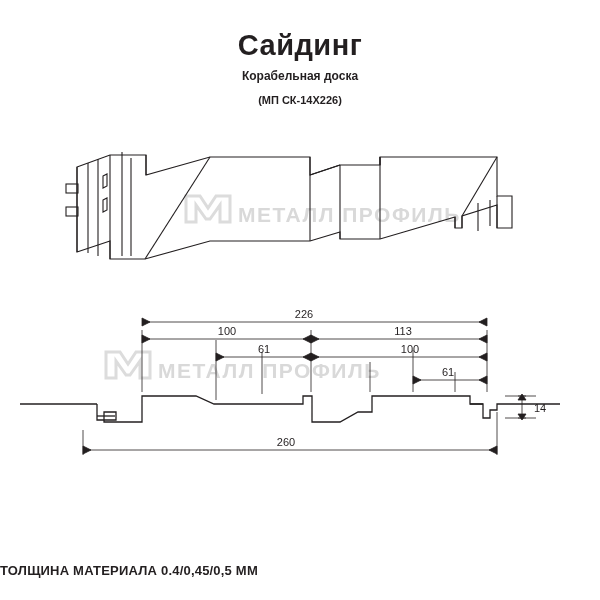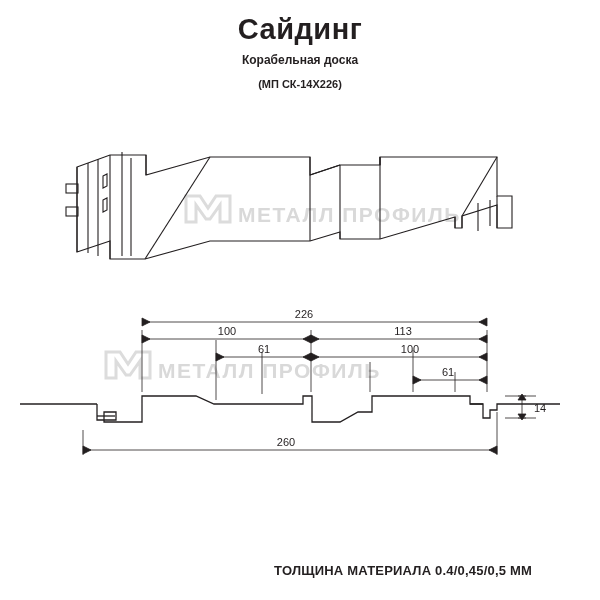--- a/index.html
+++ b/index.html
@@ -16,21 +16,21 @@
     overflow: hidden;
   }
   .page {
     position: relative;
     width: 600px;
     height: 600px;
   }
   .header {
     position: absolute;
     left: 0;
-    top: 12px;
+    top: 28px;
     width: 600px;
     text-align: center;
   }
   .title {
     font-size: 29px;
     font-weight: bold;
     letter-spacing: 0.5px;
     line-height: 34px;
     margin: 0;
   }
@@ -44,21 +44,21 @@
     font-size: 11px;
     font-weight: bold;
     line-height: 18px;
     margin: 5px 0 0 0;
   }
   .footer {
     position: absolute;
     left: 0;
     top: 563px;
     width: 532px;
-    text-align: right;
+    text-align: left;
     font-size: 13px;
     font-weight: bold;
     letter-spacing: 0.2px;
   }
   .art {
     position: absolute;
     left: 0;
     top: 0;
     width: 600px;
     height: 600px;

